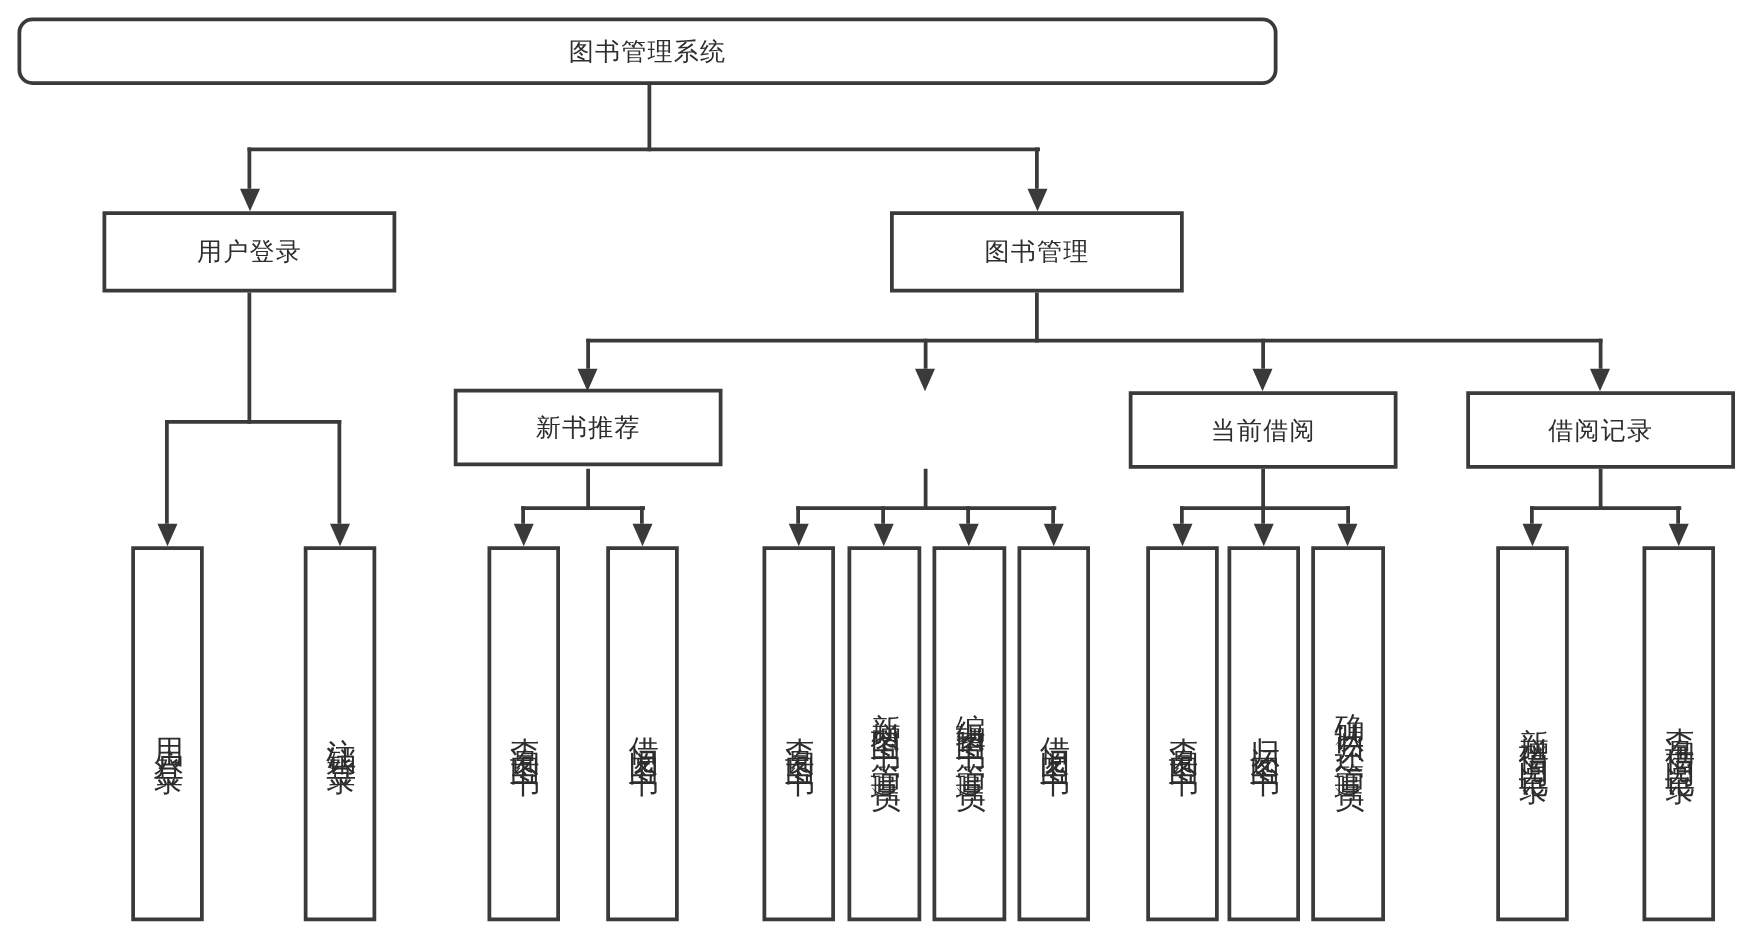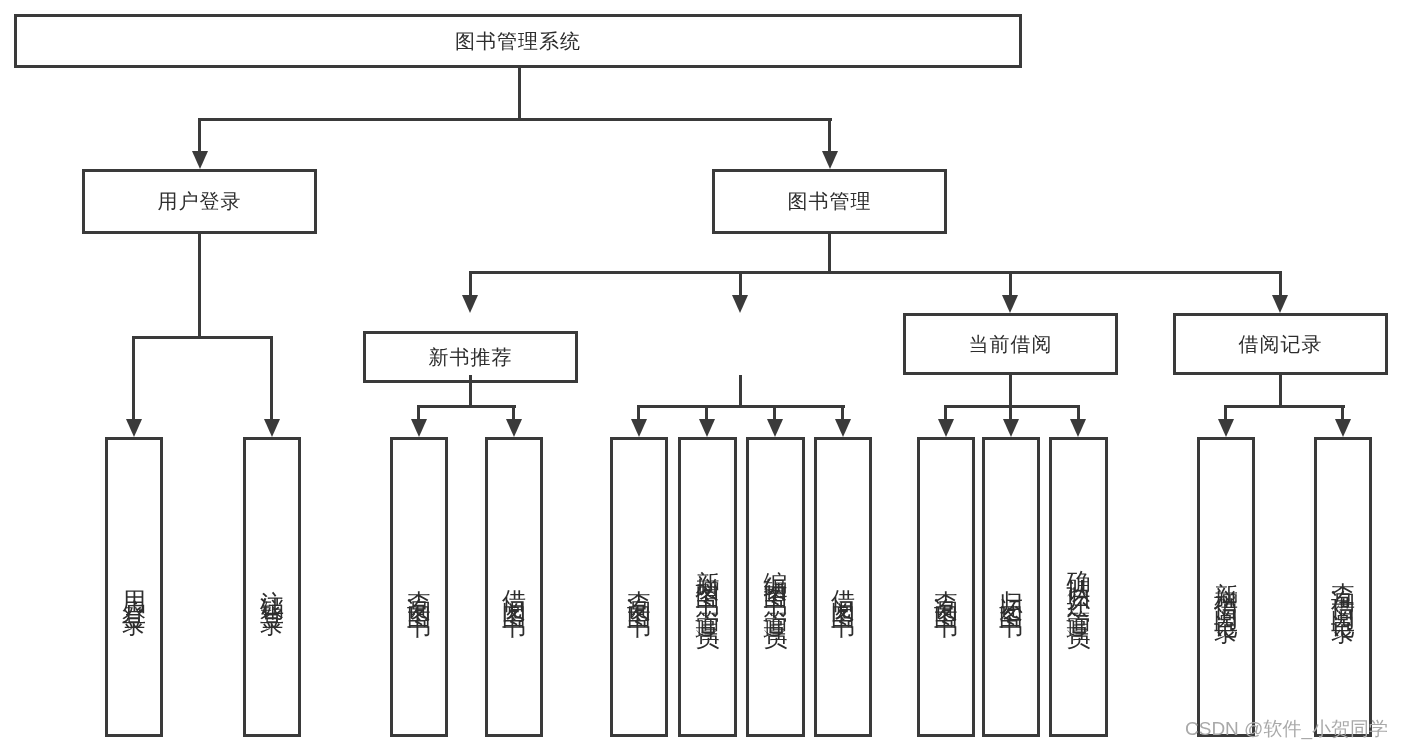--- a/index.html
+++ b/index.html
@@ -58,32 +58,32 @@
     color:var(--wm);
     white-space:nowrap;
     z-index:5;
   }
 </style>
 </head>
 <body>
 
 <div id="stage">
 
-  <div class="node" style="left:14px;top:14px;width:1008px;height:54px;">
+  <div class="node" style="left:14px;top:14px;width:1008px;height:54px;border-radius:12px;">
     <span class="lbl">图书管理系统</span>
   </div>
 
   <div class="node" style="left:82px;top:169px;width:235px;height:65px;">
     <span class="lbl">用户登录</span>
   </div>
   <div class="node" style="left:712px;top:169px;width:235px;height:65px;text-align:center;">
     <span class="lbl">图书管理</span>
   </div>
 
-  <div class="node" style="left:363px;top:331px;width:215px;height:52px;font-family:Liberation Serif, serif;">
+  <div class="node" style="left:363px;top:311px;width:215px;height:62px;font-family:Liberation Serif, serif;">
     <span class="lbl">新书推荐</span>
   </div>
   <div class="node" style="left:903px;top:313px;width:215px;height:62px;">
     <span class="lbl">当前借阅</span>
   </div>
   <div class="node" style="left:1173px;top:313px;width:215px;height:62px;">
     <span class="lbl">借阅记录</span>
   </div>
 
   <div class="node leaf" style="left:105px;top:437px;width:58px;height:300px;">
@@ -182,14 +182,13 @@
   <div class="v" style="left:1077px;top:405px;height:14px;"></div>
   <div class="arr" style="left:1070px;top:419px;"></div>
 
   <div class="v" style="left:1279px;top:375px;height:33px;"></div>
   <div class="h" style="left:1224px;top:405px;width:121px;"></div>
   <div class="v" style="left:1224px;top:405px;height:14px;"></div>
   <div class="arr" style="left:1218px;top:419px;"></div>
   <div class="v" style="left:1341px;top:405px;height:14px;"></div>
   <div class="arr" style="left:1335px;top:419px;"></div>
 
-  <div class="watermark">CSDN @软件_小贺同学</div>
 </div>
 
 </body></html>

